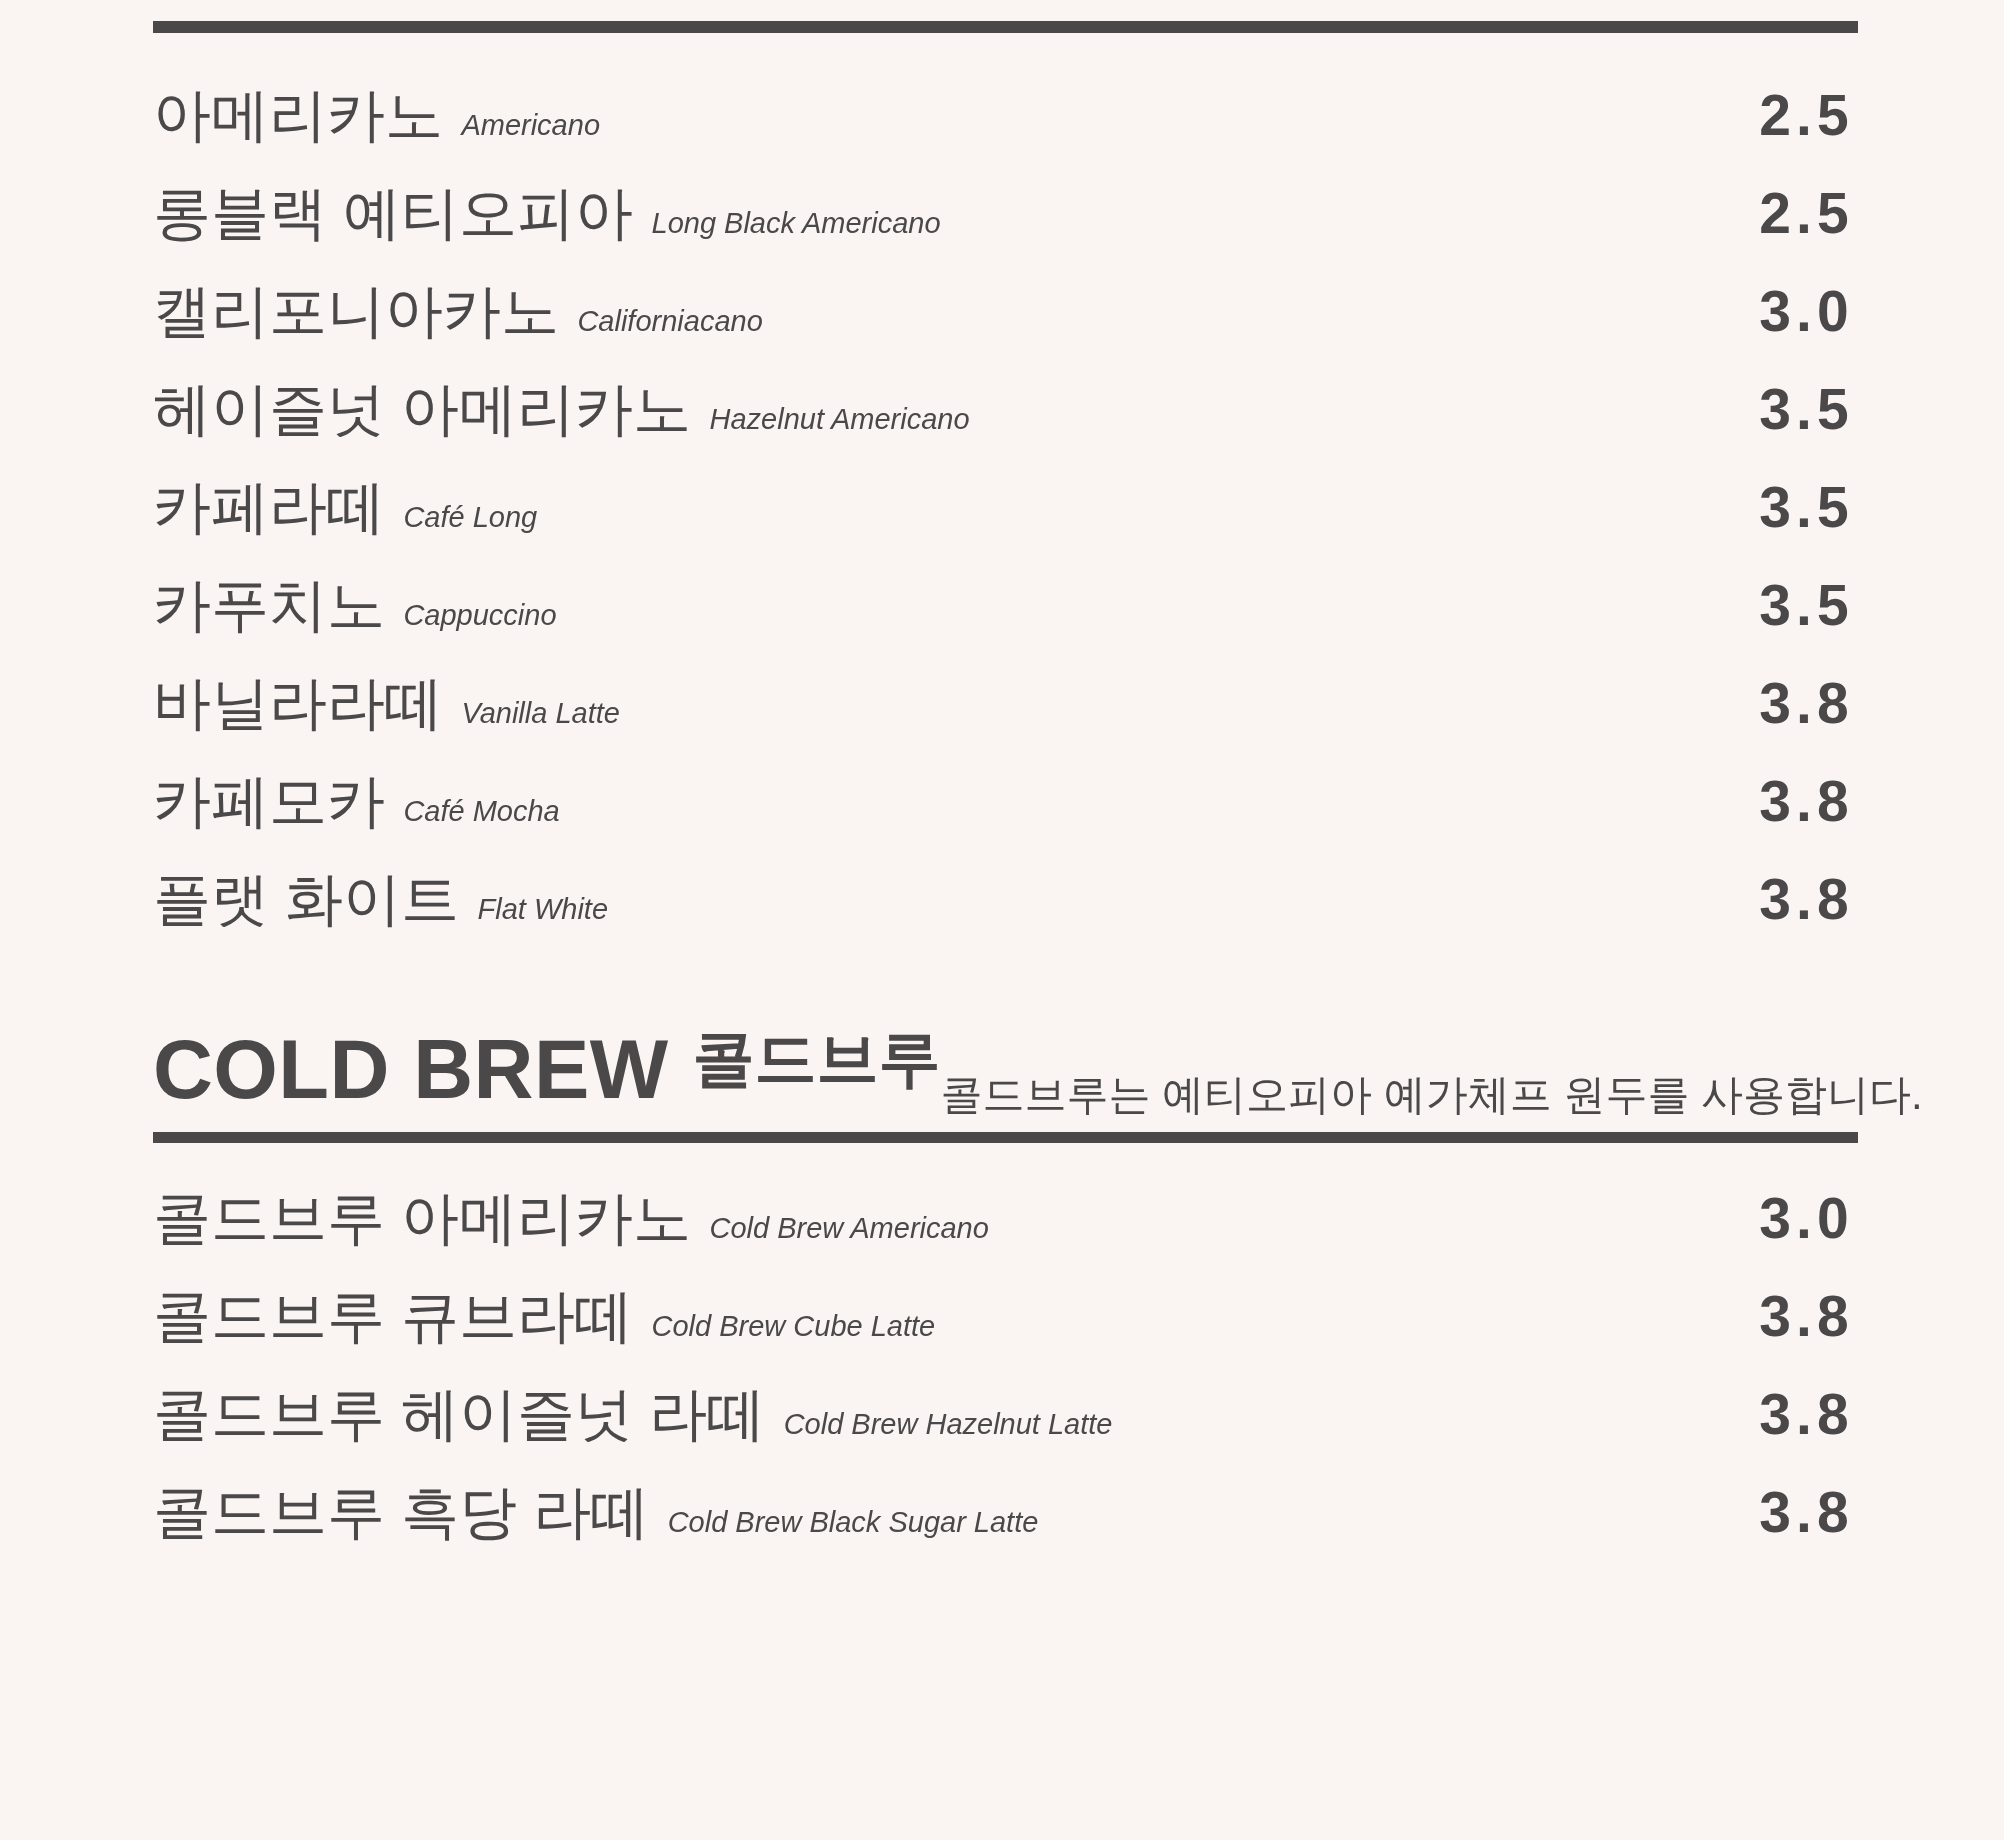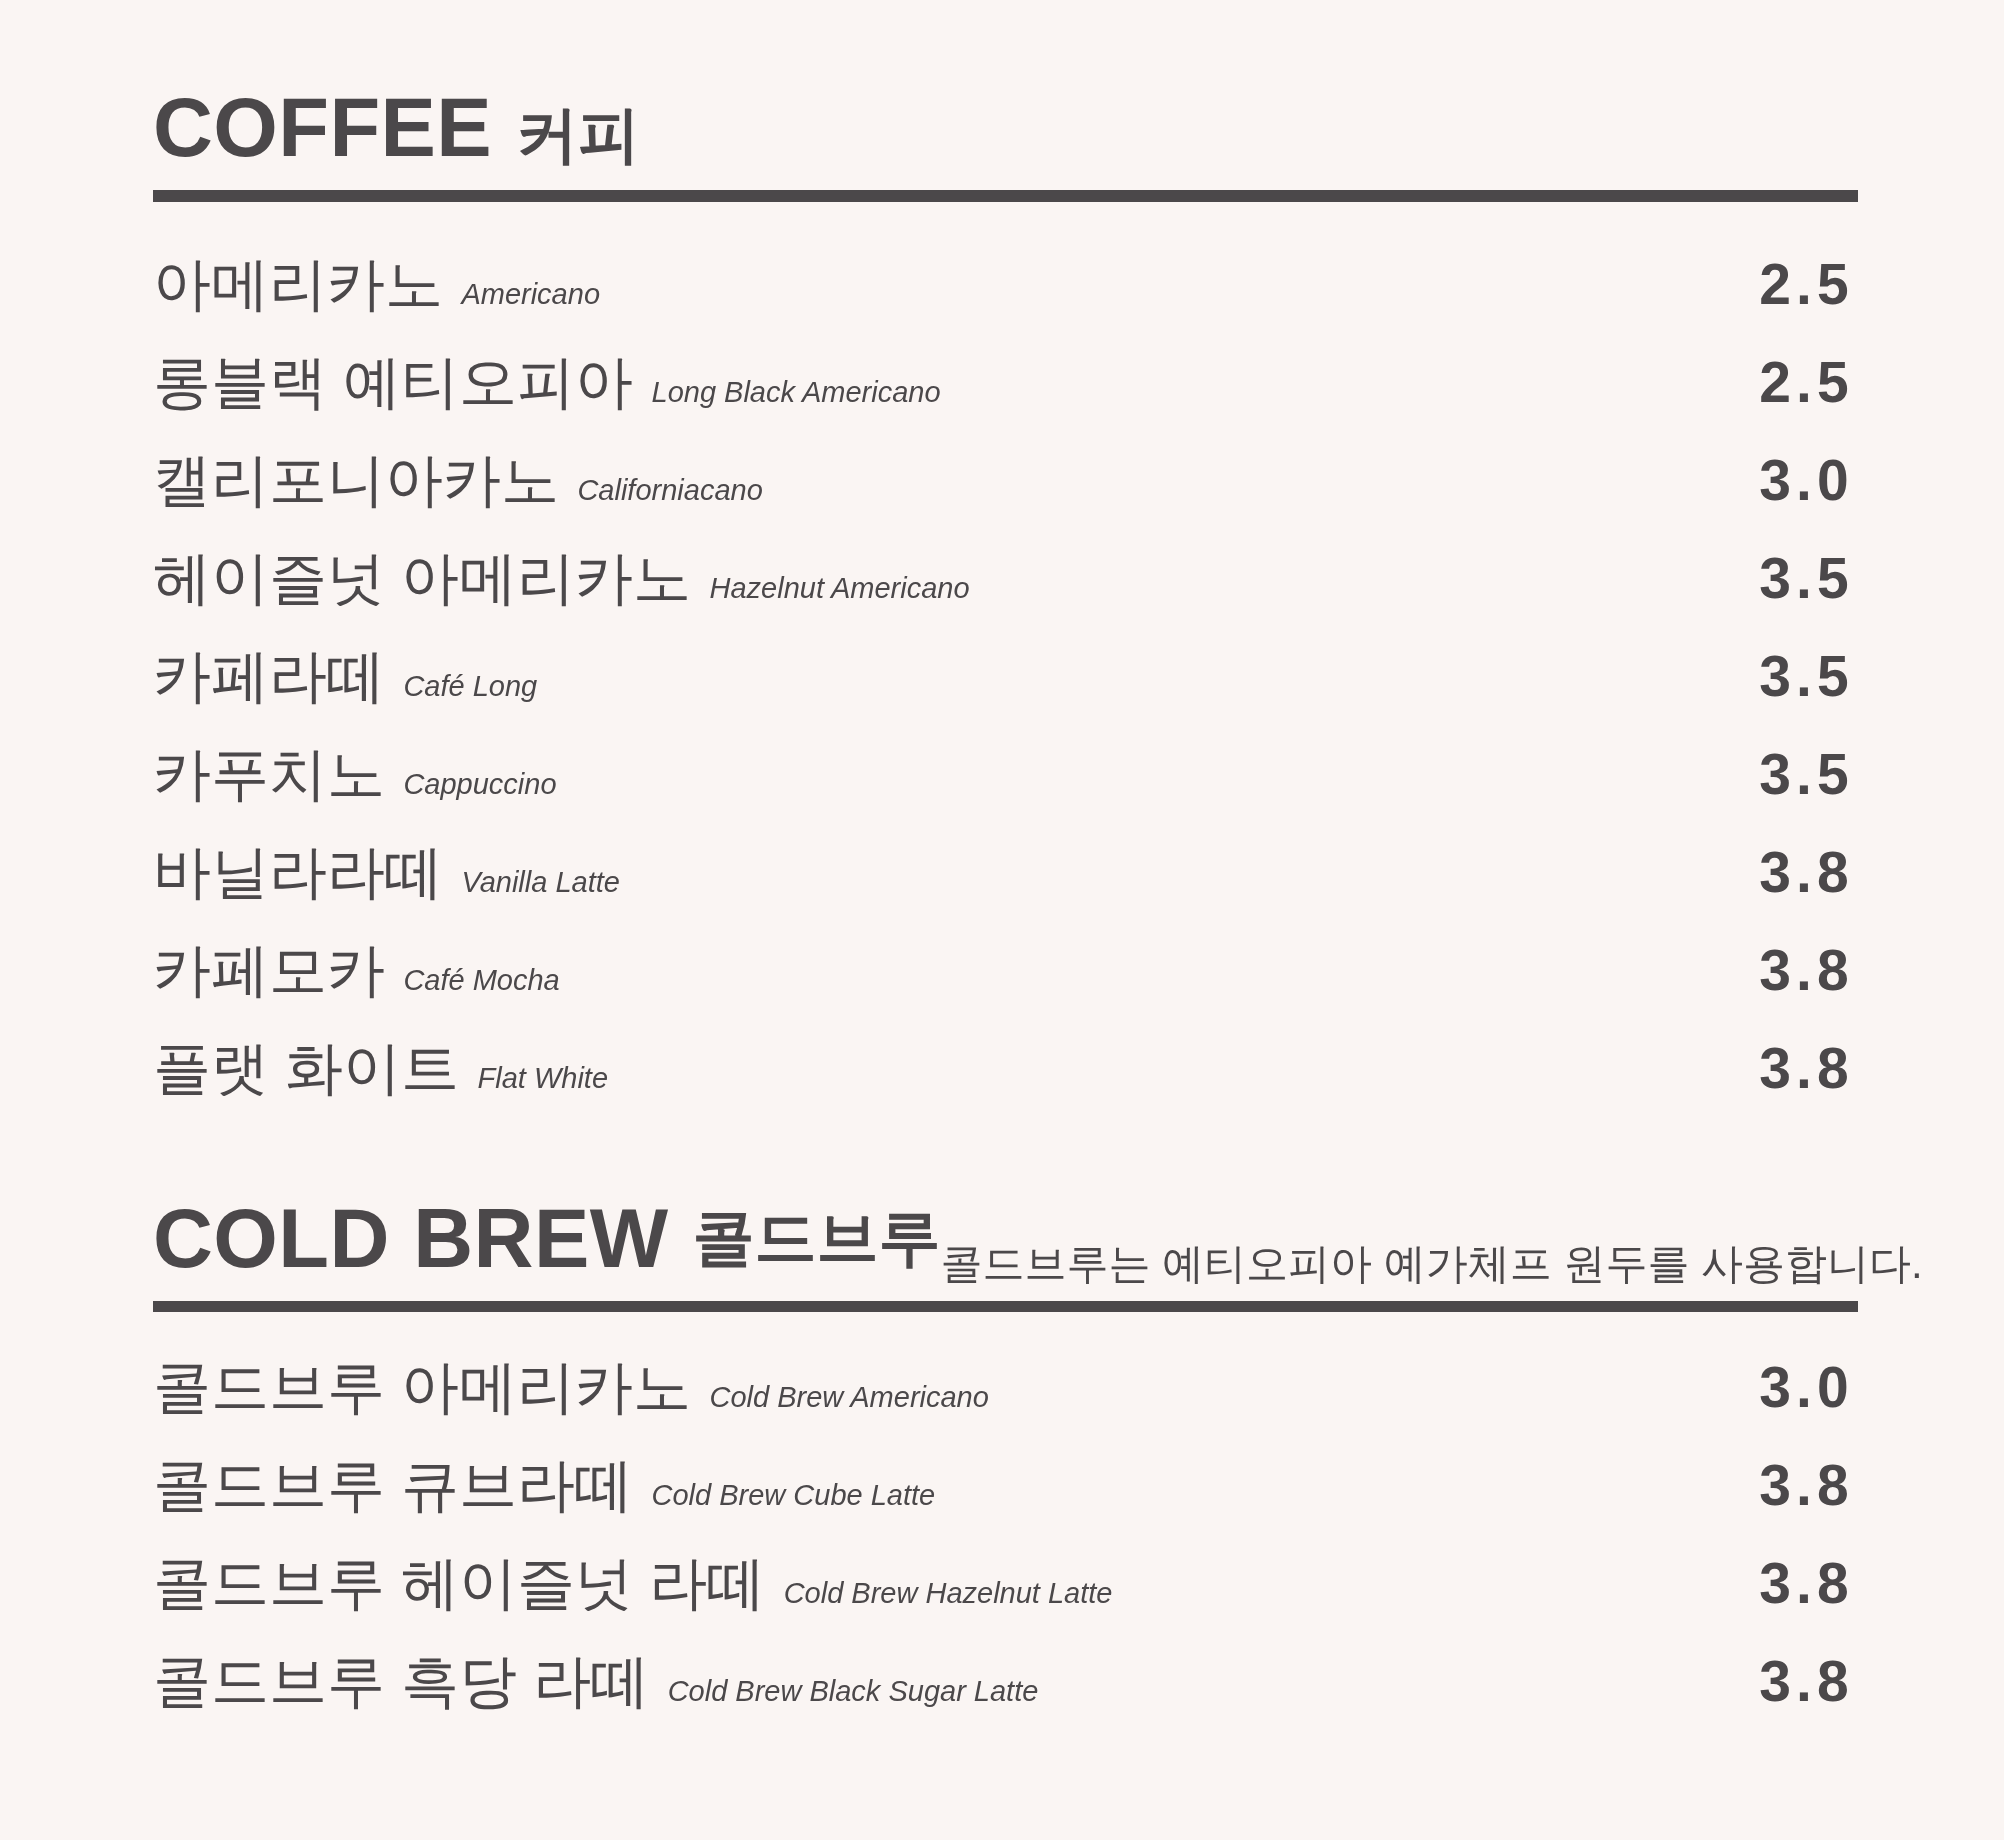--- a/index.html
+++ b/index.html
@@ -11,21 +11,21 @@
     overflow:hidden;
   }
   .page{
     box-sizing:border-box;
     width:2005px;height:1840px;
     padding:0 147px 0 153px;
   }
   
   .sec-head{display:flex;align-items:baseline;}
   .sec-head.split{justify-content:space-between;align-items:flex-end;}
-  .head-left{display:flex;align-items:center;}
+  .head-left{display:flex;align-items:flex-start;}
   h2.sec-title{
     margin:0;
     font-size:83px;line-height:1;font-weight:700;letter-spacing:0.4px;
     color:#4b484a;white-space:nowrap;
   }
   .sec-ko{
     font-size:62px;font-weight:700;line-height:1;
     margin-left:24px;white-space:nowrap;
   }
   .sec-coffee .sec-head{margin-top:86px;}
@@ -44,24 +44,20 @@
   .kr{font-size:58px;font-weight:400;line-height:87px;}
   .en{font-size:29px;font-style:italic;font-weight:400;margin-left:18.4px;line-height:87px;}
   .pr{font-size:57px;font-weight:700;letter-spacing:0.09em;line-height:87px;margin-right:4.2px;white-space:nowrap;}
 </style>
 </head>
 <body>
 
 <main class="page">
 
   <section class="sec-coffee">
-    <header class="sec-head">
-      <h2 class="sec-title">COFFEE</h2>
-      <span class="sec-ko">커피</span>
-    </header>
     <div class="rule"></div>
 
     <ul class="items">
       <li class="row">
         <span class="nm"><span class="kr">아메리카노</span><span class="en">Americano</span></span>
         <span class="pr">2.5</span>
       </li>
       <li class="row">
         <span class="nm"><span class="kr">롱블랙 예티오피아</span><span class="en">Long Black Americano</span></span>
         <span class="pr">2.5</span>

